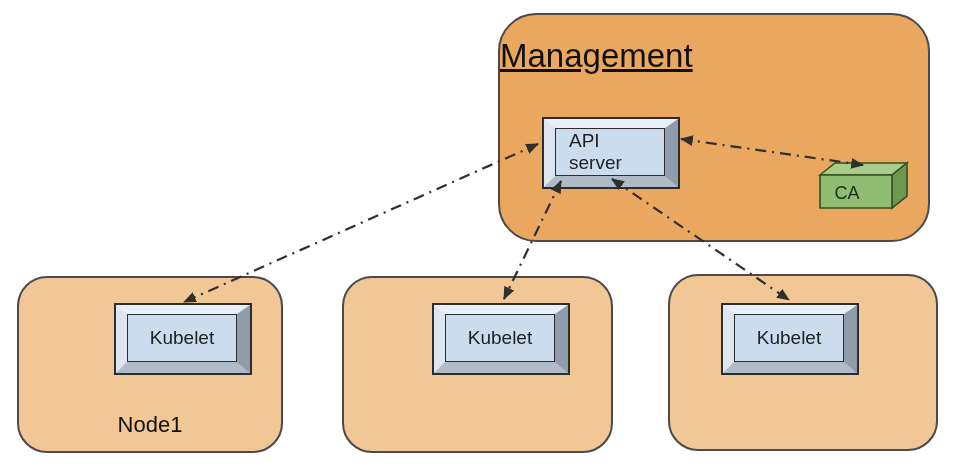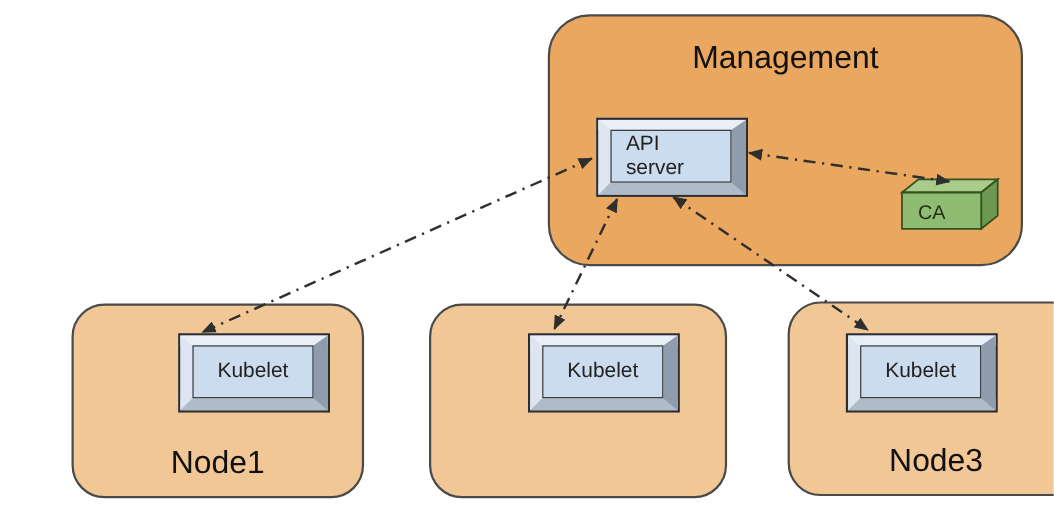--- a/index.html
+++ b/index.html
@@ -2,42 +2,42 @@
 <html><head>
 <meta charset="utf-8">
 <style>
   html,body{margin:0;padding:0;background:#ffffff;}
   body{font-family:"Liberation Sans","DejaVu Sans",sans-serif;color:#1b1b1b;}
   .canvas{position:relative;width:958px;height:468px;background:#ffffff;overflow:hidden;}
 
   
   .rnode{position:absolute;border:2px solid #4a4a4a;box-sizing:border-box;}
   .mgmt{left:498px;top:13px;width:432px;height:229px;border-radius:38px;background:#EAA75F;}
-  .worker{border-radius:30px;background:#F1C795;margin-left:48px;}
+  .worker{border-radius:30px;background:#F1C795;}
   .worker.n1{left:17px;top:276px;width:266px;height:177px;}
   .worker.n2{left:342px;top:276px;width:271px;height:177px;}
   .worker.n3{left:668px;top:274px;width:270px;height:177px;}
 
-  .mgmt-label{position:absolute;top:22px;left:0;width:100%;text-align:center;
-    font-size:29px;line-height:1.14;color:#111;}
+  .mgmt-label{position:absolute;top:22px;left:0;width:100%;text-align:left;
+    font-size:33px;line-height:1.14;color:#111;text-decoration:underline;}
   .node-label{position:absolute;bottom:13px;left:0;width:100%;text-align:center;
-    font-size:29px;color:#111;}
+    font-size:22px;color:#111;}
 
   
   .box3d{position:absolute;width:138px;height:72px;border:2px solid #2d2d2d;
     background:#b7c2cf;box-sizing:border-box;}
   .box3d .bevel{position:absolute;left:0;top:0;right:0;bottom:0;border-style:solid;
     border-width:9px 13px 11px 11px;
     border-color:#e9eff7 #8e9cae #b0bbc8 #dde6f0;}
   .box3d .face{position:absolute;left:11px;top:9px;right:13px;bottom:11px;
     background:#cbdcef;border:1px solid #2d2d2d;display:flex;align-items:center;
     justify-content:center;font-size:19px;line-height:1.15;color:#222;}
   .box3d .face.left-align{justify-content:flex-start;padding-left:13px;}
 
-  .api-box{left:42px;top:92px;}
+  .api-box{left:42px;top:102px;}
   .kub1{left:95px;top:25px;}
   .kub2{left:88px;top:25px;}
   .kub3{left:51px;top:27px;}
 
   
   svg.overlay{position:absolute;left:0;top:0;width:958px;height:468px;pointer-events:none;}
   .conn{stroke:#2f2f2f;stroke-width:2.2;stroke-dasharray:11 6 2 6;fill:none;}
   .ca-txt{font-family:"Liberation Sans","DejaVu Sans",sans-serif;font-size:18px;fill:#1f2d14;}
 </style>
 </head>
@@ -73,21 +73,20 @@
       <div class="bevel"></div>
       <div class="face">Kubelet</div>
     </div>
   </div>
 
   <div class="rnode worker n3">
     <div class="box3d kub3">
       <div class="bevel"></div>
       <div class="face">Kubelet</div>
     </div>
-    <div class="node-label">Node3</div>
   </div>
 
   <svg class="overlay" viewBox="0 0 958 468">
     <defs>
       <marker id="ah" markerUnits="userSpaceOnUse" markerWidth="13" markerHeight="11" viewBox="0 0 12 10" refX="11" refY="5" orient="auto-start-reverse">
         <path d="M0,0 L12,5 L0,10 Z" fill="#2f2f2f"></path>
       </marker>
     </defs>
 
     <g>

